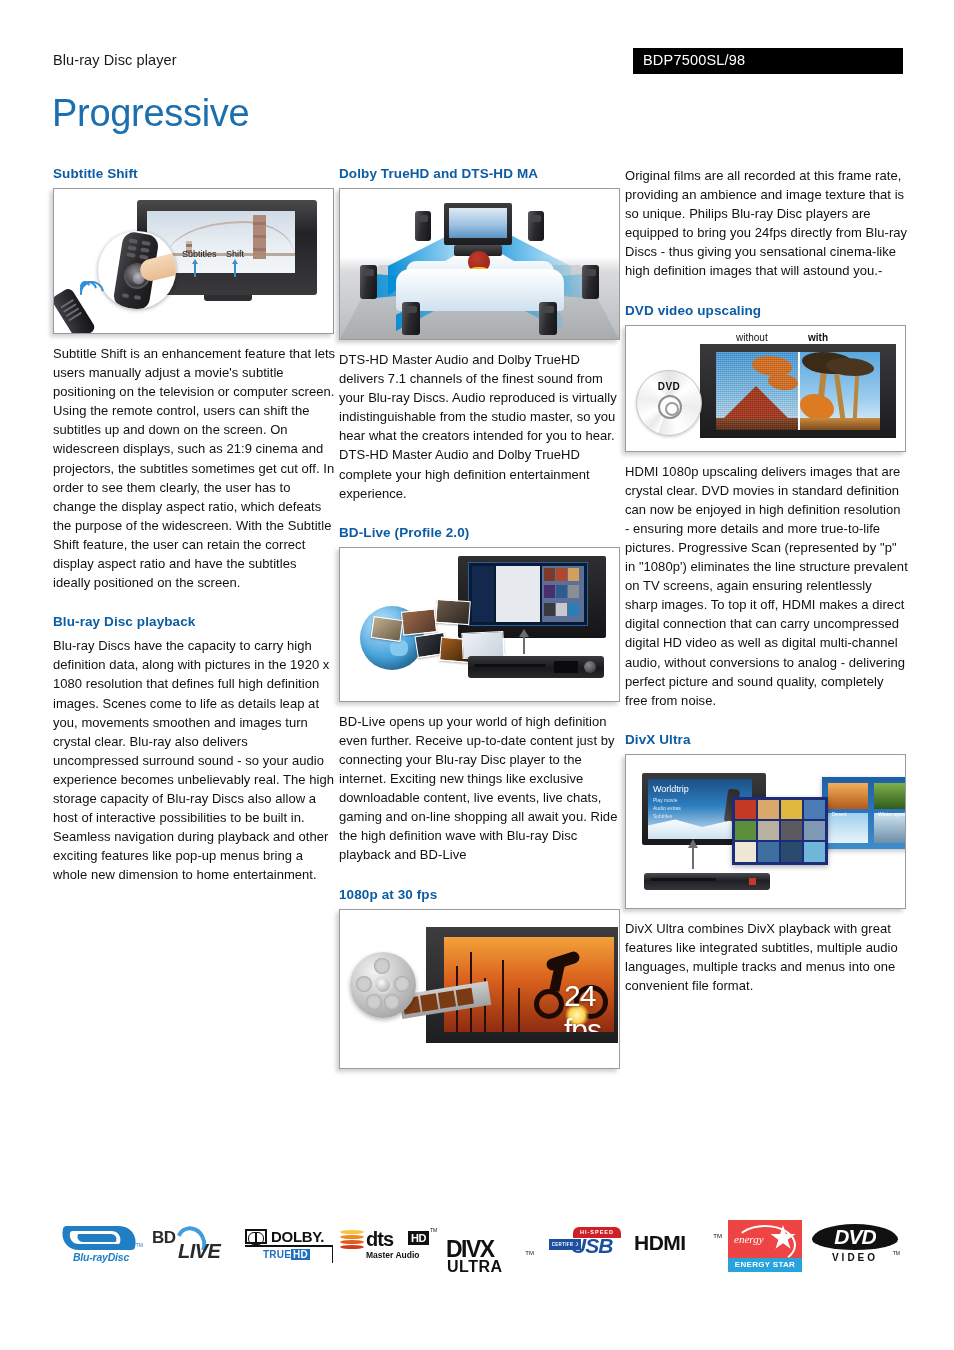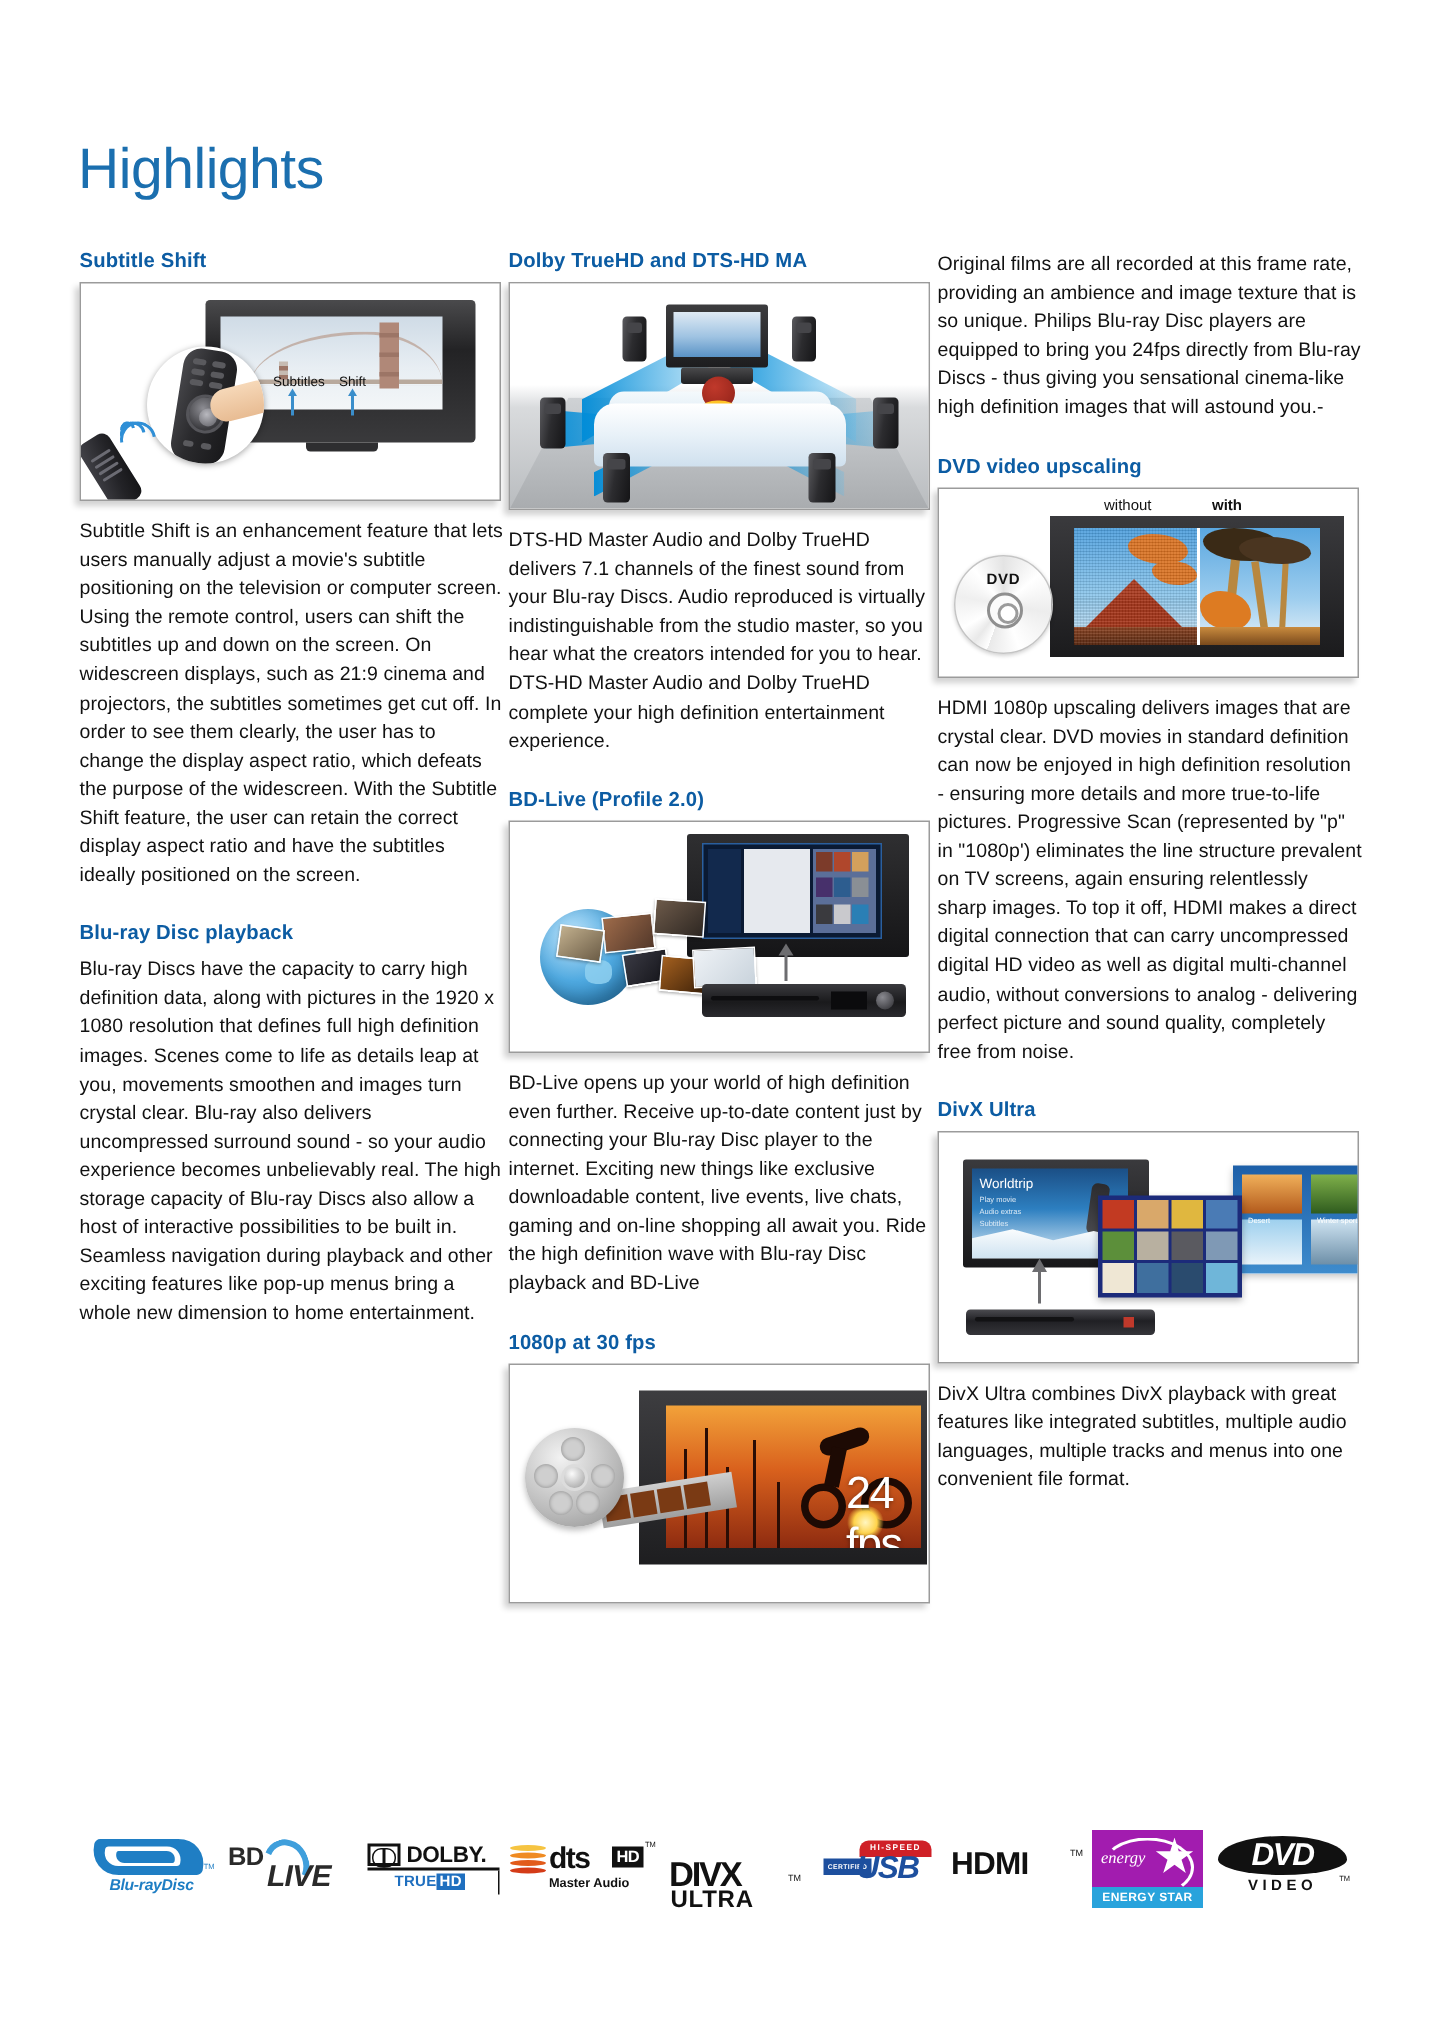--- a/index.html
+++ b/index.html
@@ -568,21 +568,21 @@
   
   .hdmi-wrap{ position:relative; width:86px; height:30px; }
   .hdmi-txt{
     font-size:21px; font-weight:bold; color:#111; letter-spacing:-0.5px;
   }
   .hdmi-tm{ position:absolute; right:-2px; top:2px; font-size:6px; color:#111; }
 
   
   .es-wrap{ position:relative; width:74px; height:52px; }
   .es-box{
-    position:absolute; left:0; top:0; width:74px; height:38px; background:#a21caf;
+    position:absolute; left:0; top:0; width:74px; height:38px; background:#ef4444;
     overflow:hidden;
   }
   .es-arc{
     position:absolute; left:6px; top:5px; width:62px; height:40px;
     border:2px solid #ffffff; border-radius:50%;
     border-bottom-color:transparent; border-left-color:transparent;
   }
   .es-star{
     position:absolute; right:6px; top:5px; width:26px; height:26px;
     background:#ffffff;
@@ -610,22 +610,28 @@
     position:absolute; left:0; top:28px; width:86px; text-align:center;
     font-size:10px; font-weight:bold; color:#111; letter-spacing:3px;
   }
   .dvdv-tm{ position:absolute; right:-2px; top:26px; font-size:5px; color:#111; }
 </style>
 </head>
 <body>
 
 <div class="page">
 
-
-  <div class="title">Highlights</div>
+  <div class="hdr">
+    <div class="hdr-left">Blu-ray Disc player</div>
+    <div class="hdr-bar">
+      <span>BDP7500SL/98</span>
+    </div>
+  </div>
+
+  <div class="title">Progressive</div>
 
   <div class="cols">
 
     <div class="col col1">
 
       <h3 class="sec">Subtitle Shift</h3>
 
       <div class="fig f1">
         <div class="fig-inner">
           <div class="tvshell"></div>

